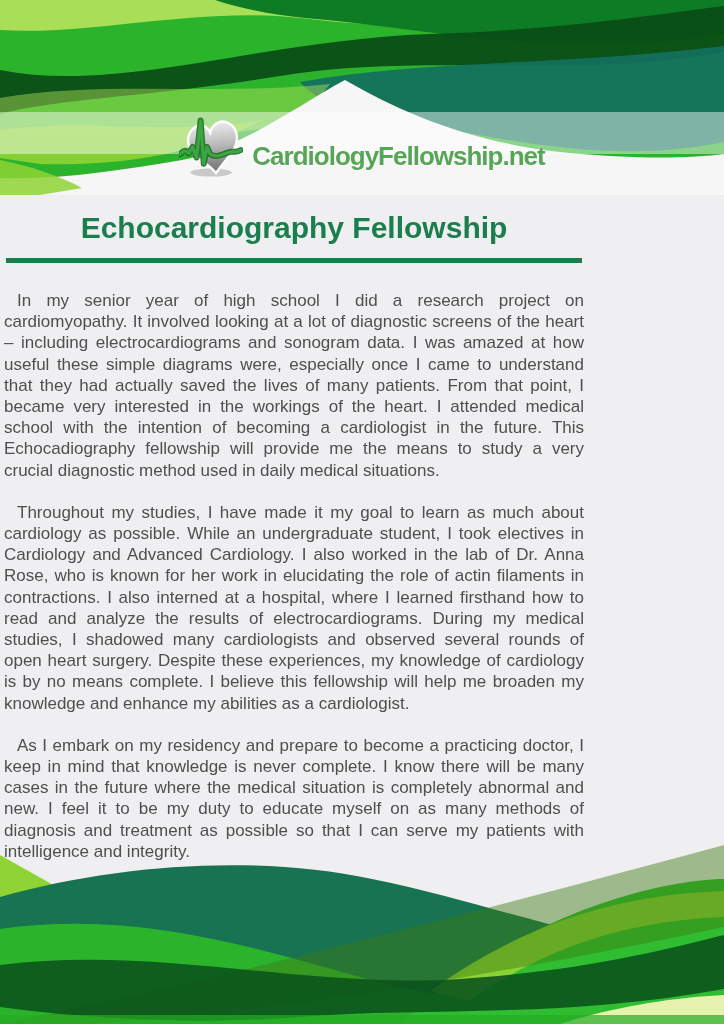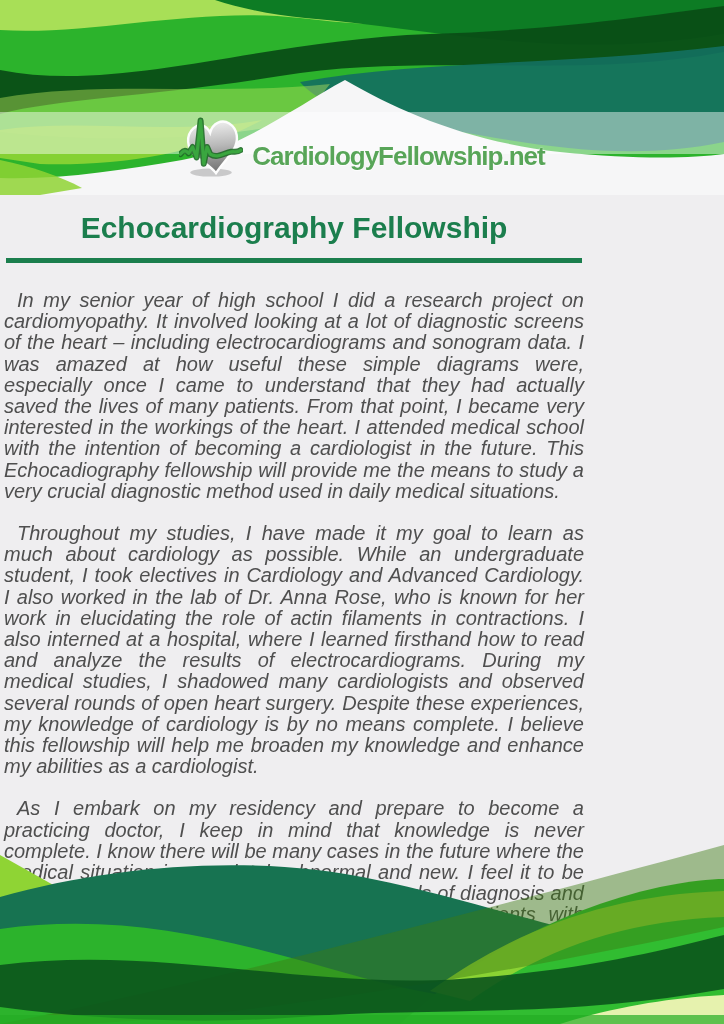--- a/index.html
+++ b/index.html
@@ -29,24 +29,23 @@
     margin:14px 0 0;text-align:center;
     font-size:30px;line-height:37px;font-weight:bold;
     color:var(--accent-green,#1b7e4d);
   }
   .title-rule{
     width:576px;height:5px;margin:12px auto 0;
     background:var(--accent-green,#1b7e4d);
   }
   .essay{
     width:580px;margin:27px auto 0;
-    font-size:20px;line-height:21.2px;
+    font-size:17px;line-height:21.2px;
     color:var(--body-text,#4f4f4f);
     text-align:justify;
-    font-style:italic;
   }
   .essay p{margin:0 0 21px;text-indent:13px;}
 </style>
 </head>
 <body>
 
 <svg class="top-waves" viewBox="0 0 724 195" preserveAspectRatio="none">
   <rect width="724" height="195" fill="#2cb32c"></rect>
   <path opacity="0.9" fill="#b6e35c" d="M0,0 L724,0 L724,6 C540,22 430,34 300,18 C200,6 90,36 0,30 Z"></path>
   <path fill="#0d7c24" d="M215,0 L724,0 L724,34 C560,62 430,28 305,18 C272,15 240,8 215,0 Z"></path>

